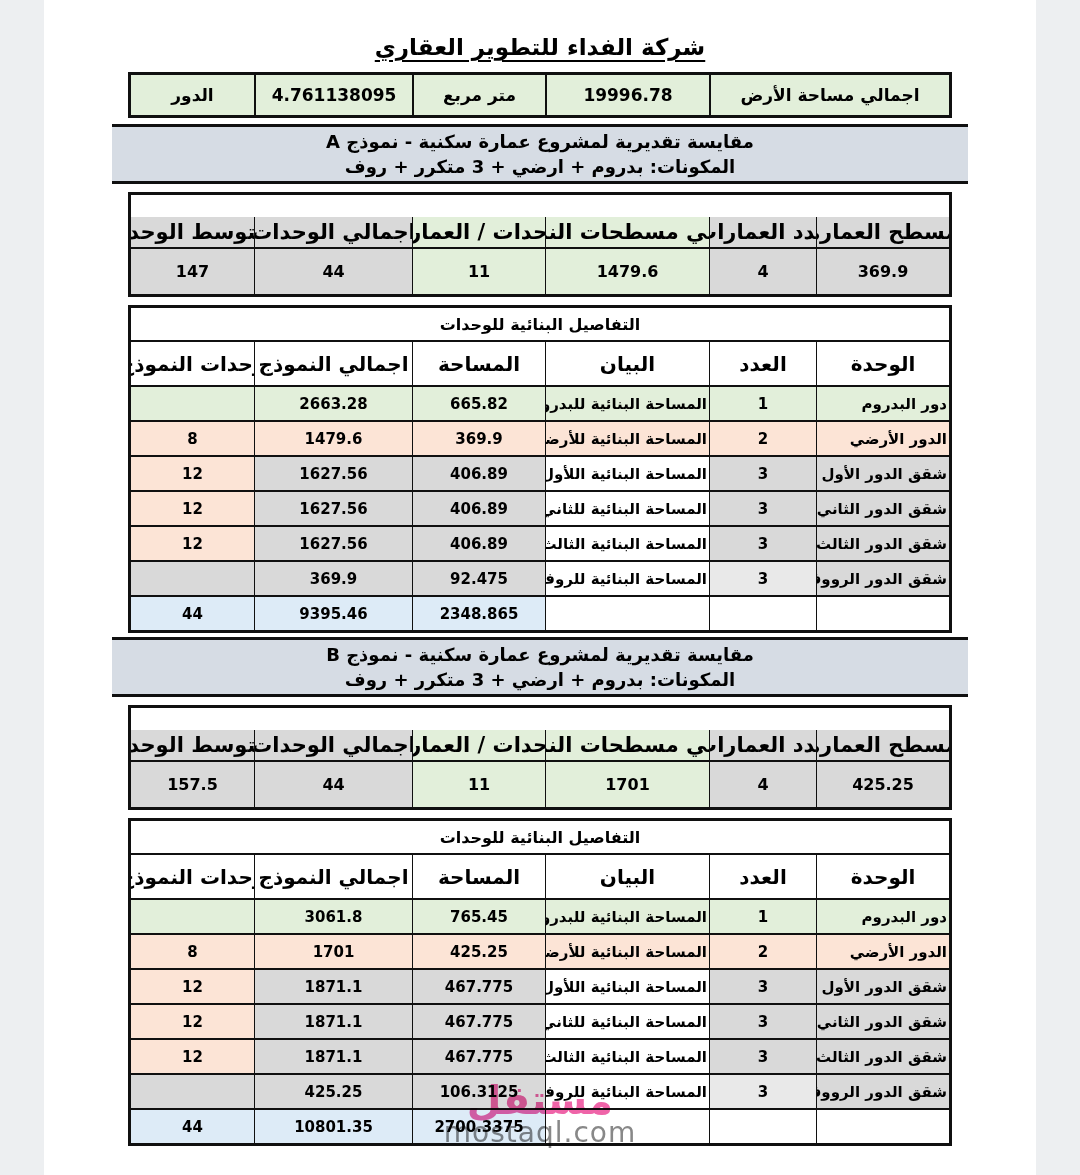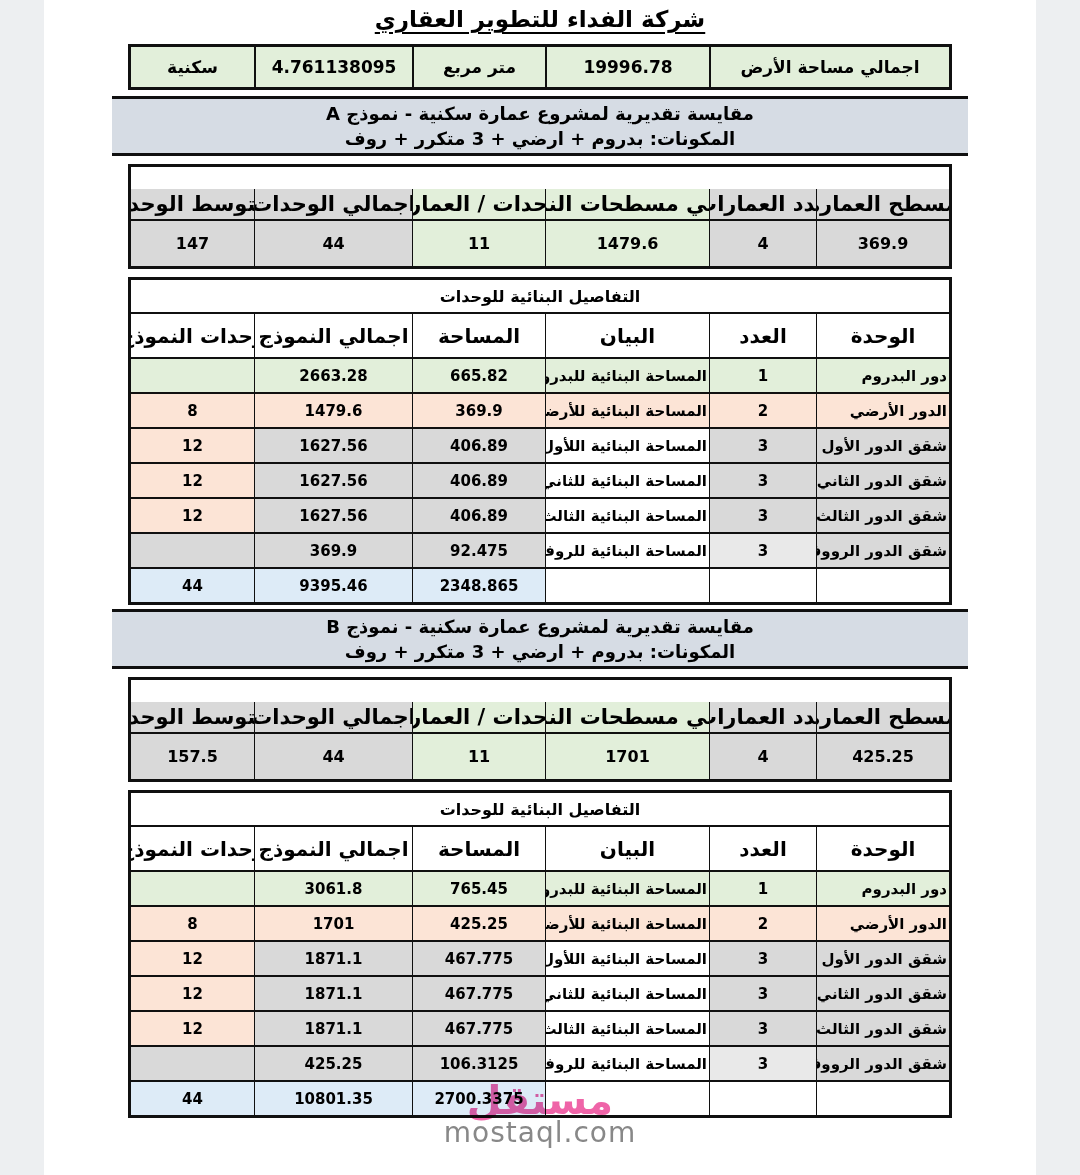--- a/index.html
+++ b/index.html
@@ -5,21 +5,21 @@
   html,body{margin:0;padding:0;}
   body{
     width:1080px;height:1175px;background:#ffffff;position:relative;
     font-family:"DejaVu Sans","Liberation Sans",sans-serif;color:#000;
     overflow:hidden;
   }
   .margin-strip{position:absolute;top:0;bottom:0;width:44px;background:#edeff1;}
   .margin-strip.left{left:0;}
   .margin-strip.right{right:0;}
 
-  .content{position:relative;padding-top:6px;direction:rtl;}
+  .content{position:relative;padding-top:34px;direction:rtl;}
 
   h1,h2{
     text-align:center;font-weight:bold;margin:0;
     text-decoration:underline;text-underline-offset:5px;
   }
   h1{font-size:23px;}
   h2{font-size:22px;margin-top:17px;}
 
   .tbl{
     width:824px;margin:0 auto;border:3px solid #101010;
@@ -83,21 +83,21 @@
 <div class="content">
 
   <h1>شركة الفداء للتطوير العقاري</h1>
 
   <div class="tbl land">
     <div class="row gland">
       <div class="c bg-green">اجمالي مساحة الأرض</div>
       <div class="c bg-green">19996.78</div>
       <div class="c bg-green">متر مربع</div>
       <div class="c bg-green">4.761138095</div>
-      <div class="c bg-green">سكنية</div>
+      <div class="c bg-green">الدور</div>
     </div>
   </div>
 
   <div class="section-head">
     <div>مقايسة تقديرية لمشروع عمارة سكنية - نموذج A</div>
     <div>المكونات: بدروم + ارضي + 3 متكرر + روف</div>
   </div>
 
   <div class="tbl summary">
     <div class="row g6 hdr">

